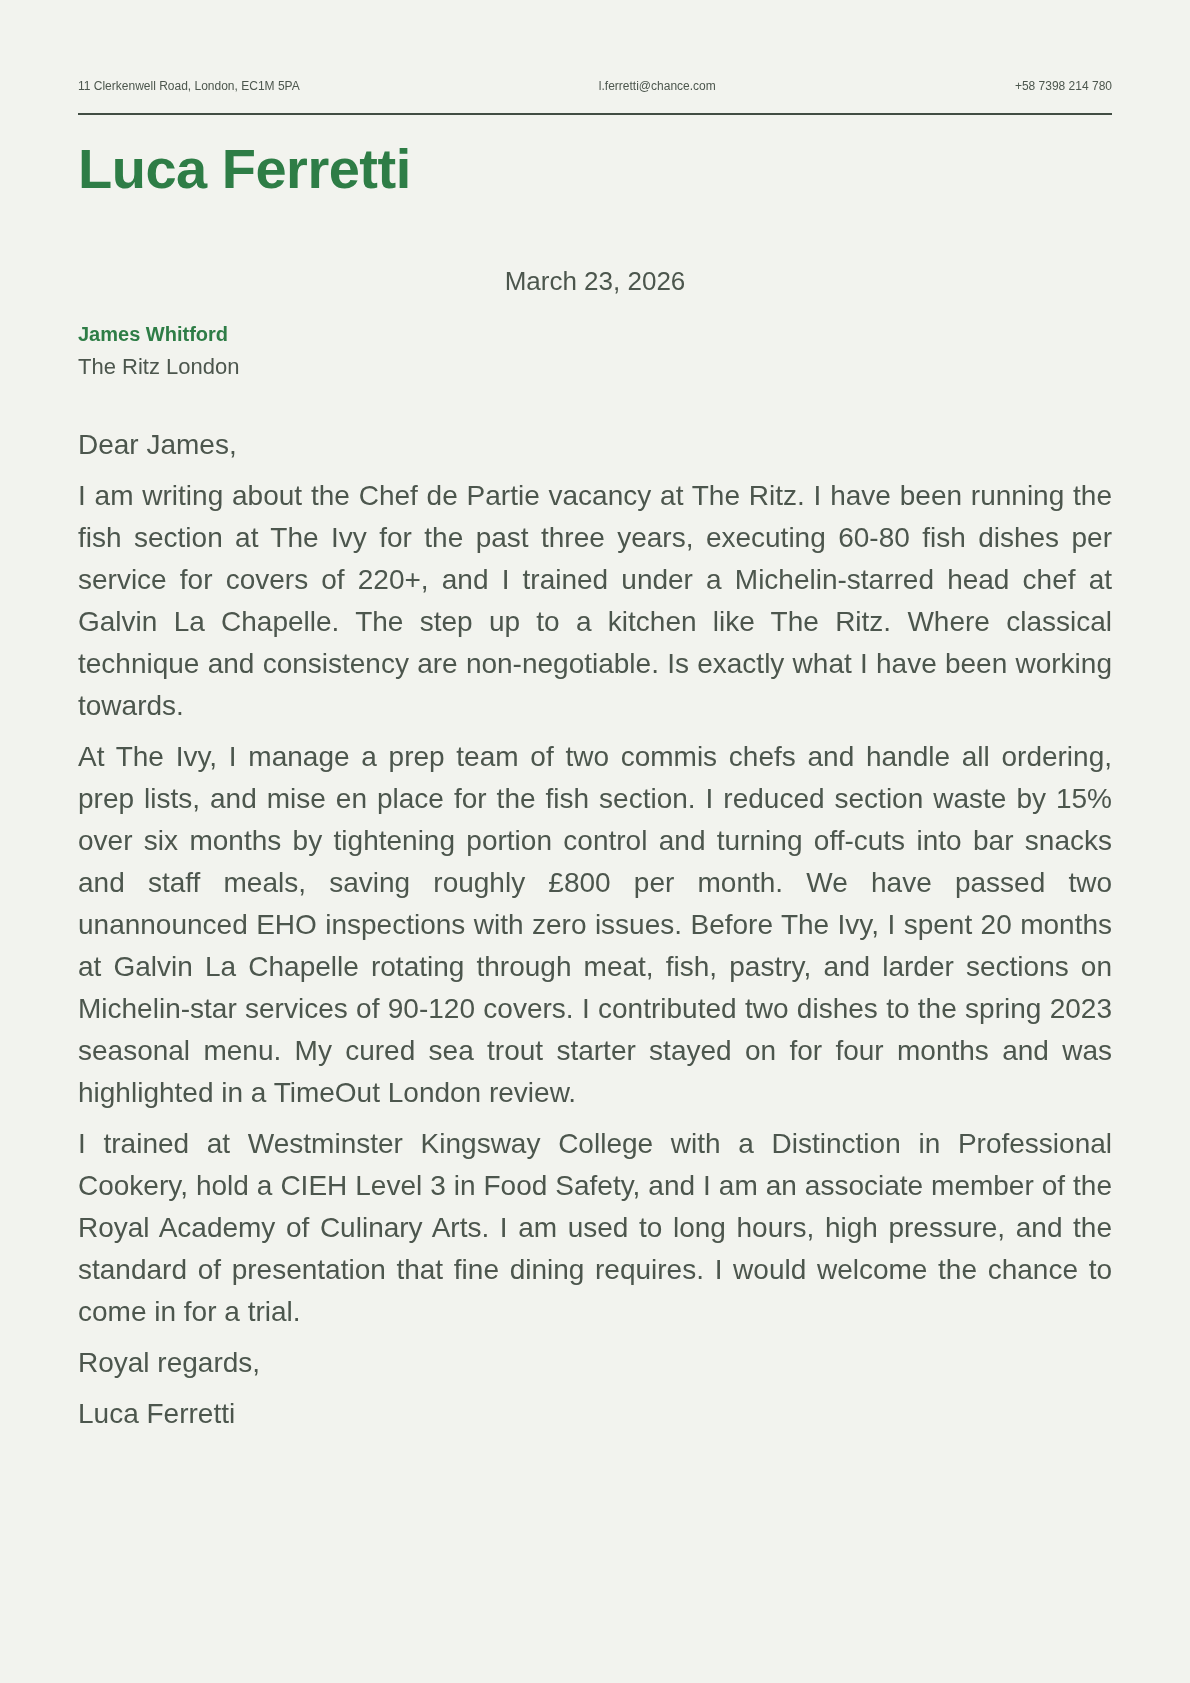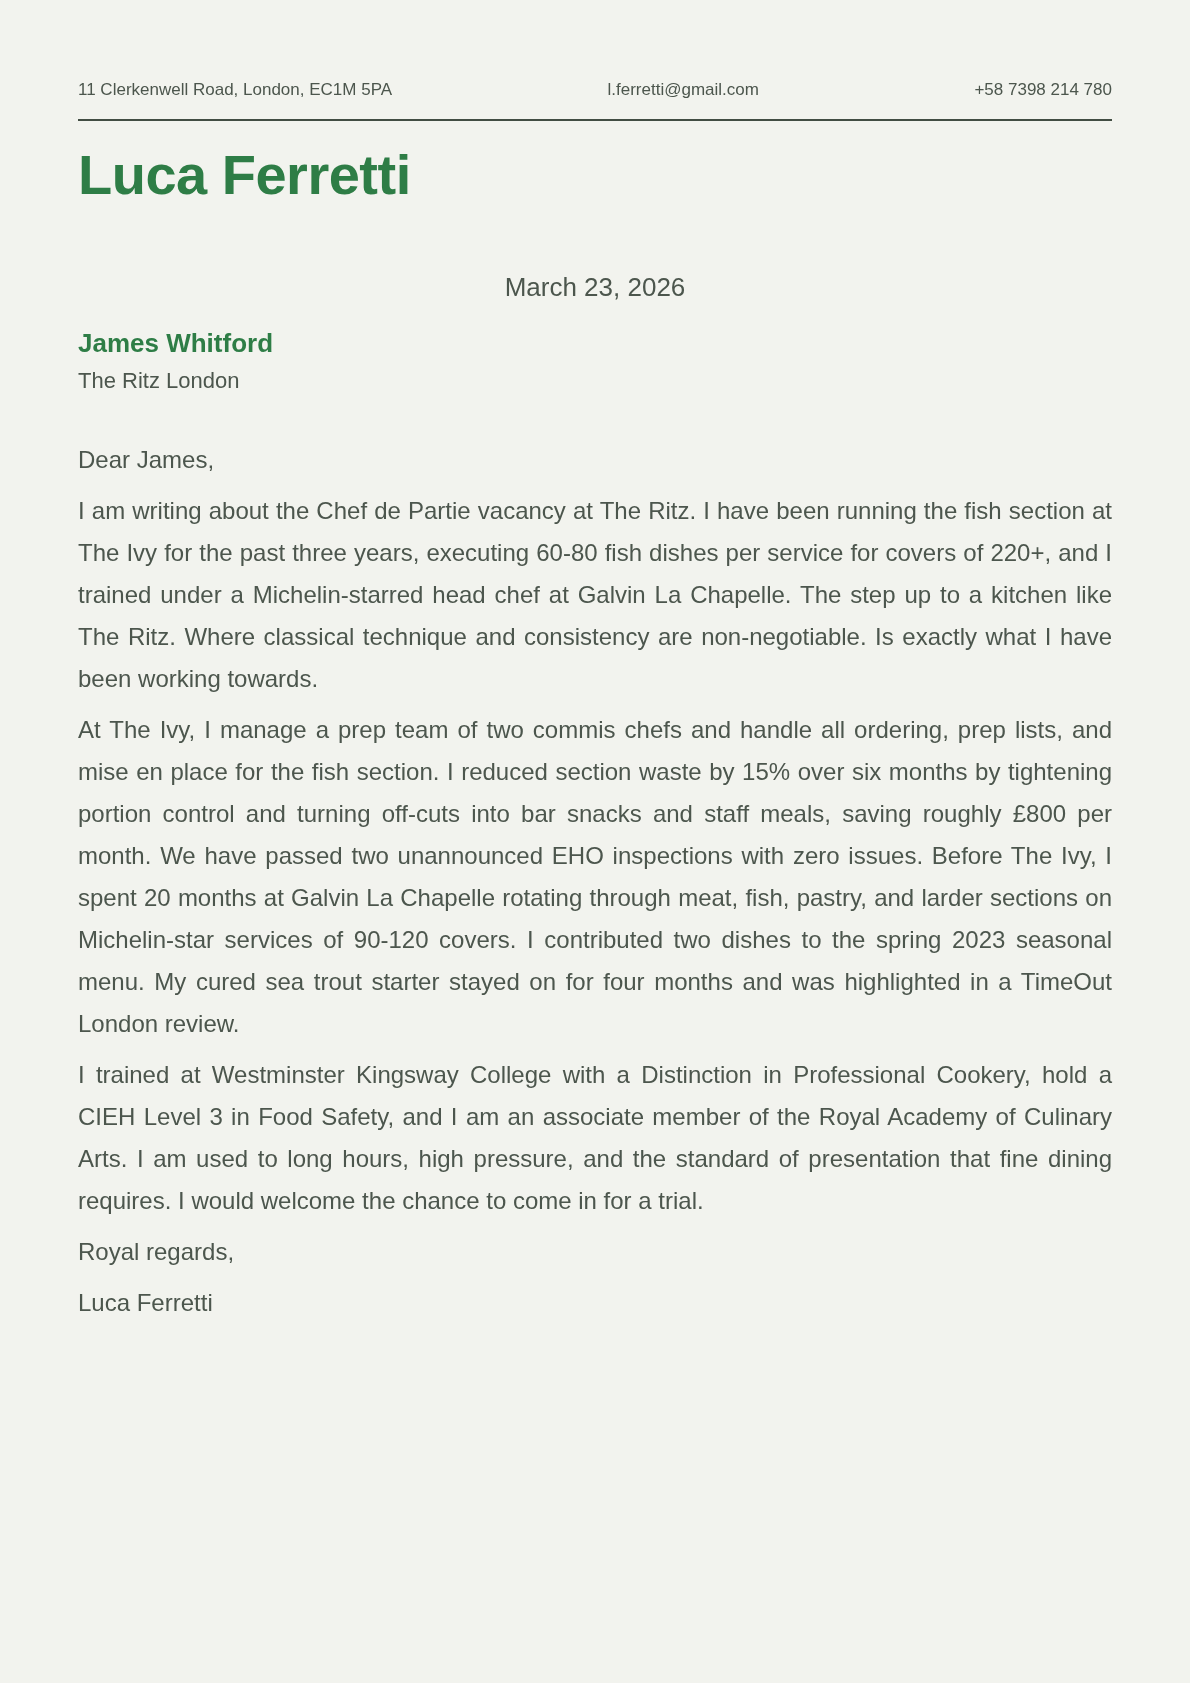--- a/index.html
+++ b/index.html
@@ -20,21 +20,21 @@
   }
   .page {
     width: 1190px;
     height: 1683px;
     padding: 79px 78px 0 78px;
   }
   .contact-row {
     display: flex;
     justify-content: space-between;
     align-items: baseline;
-    font-size: 17px;
+    font-size: 12px;
     line-height: 1.3;
     color: var(--text);
   }
   .rule {
     border: 0;
     border-top: 2px solid var(--rule);
     margin: 18px 0 0 0;
   }
   .name {
     margin: 22px 0 0 0;
@@ -52,48 +52,48 @@
   }
   .date {
     margin-top: 64px;
     font-size: 26px;
     line-height: 1.3;
     color: var(--text);
     text-align: center;
   }
   .recipient-name {
     margin-top: 22px;
-    font-size: 26px;
+    font-size: 20px;
     line-height: 1.3;
     font-weight: 700;
     color: var(--accent);
   }
   .recipient-company {
     margin-top: 6px;
     font-size: 22px;
     line-height: 1.3;
     color: var(--text);
   }
   .letter-body {
     margin-top: 43px;
-    font-size: 24px;
+    font-size: 28px;
     line-height: 42px;
     color: var(--text);
   }
   .letter-body p { margin: 0 0 9px 0; }
   .para { text-align: justify; }
 </style>
 </head>
 <body>
 
 <div class="page">
 
   <header class="contact-row">
     <span>11 Clerkenwell Road, London, EC1M 5PA</span>
-    <span>l.ferretti@gmail.com</span>
+    <span>l.ferretti@chance.com</span>
     <span>+58 7398 214 780</span>
   </header>
 
   <hr class="rule">
 
   <h1 class="name">Luca Ferretti</h1>
 
   <div class="date">March 23, 2026</div>
 
   <div class="recipient">

